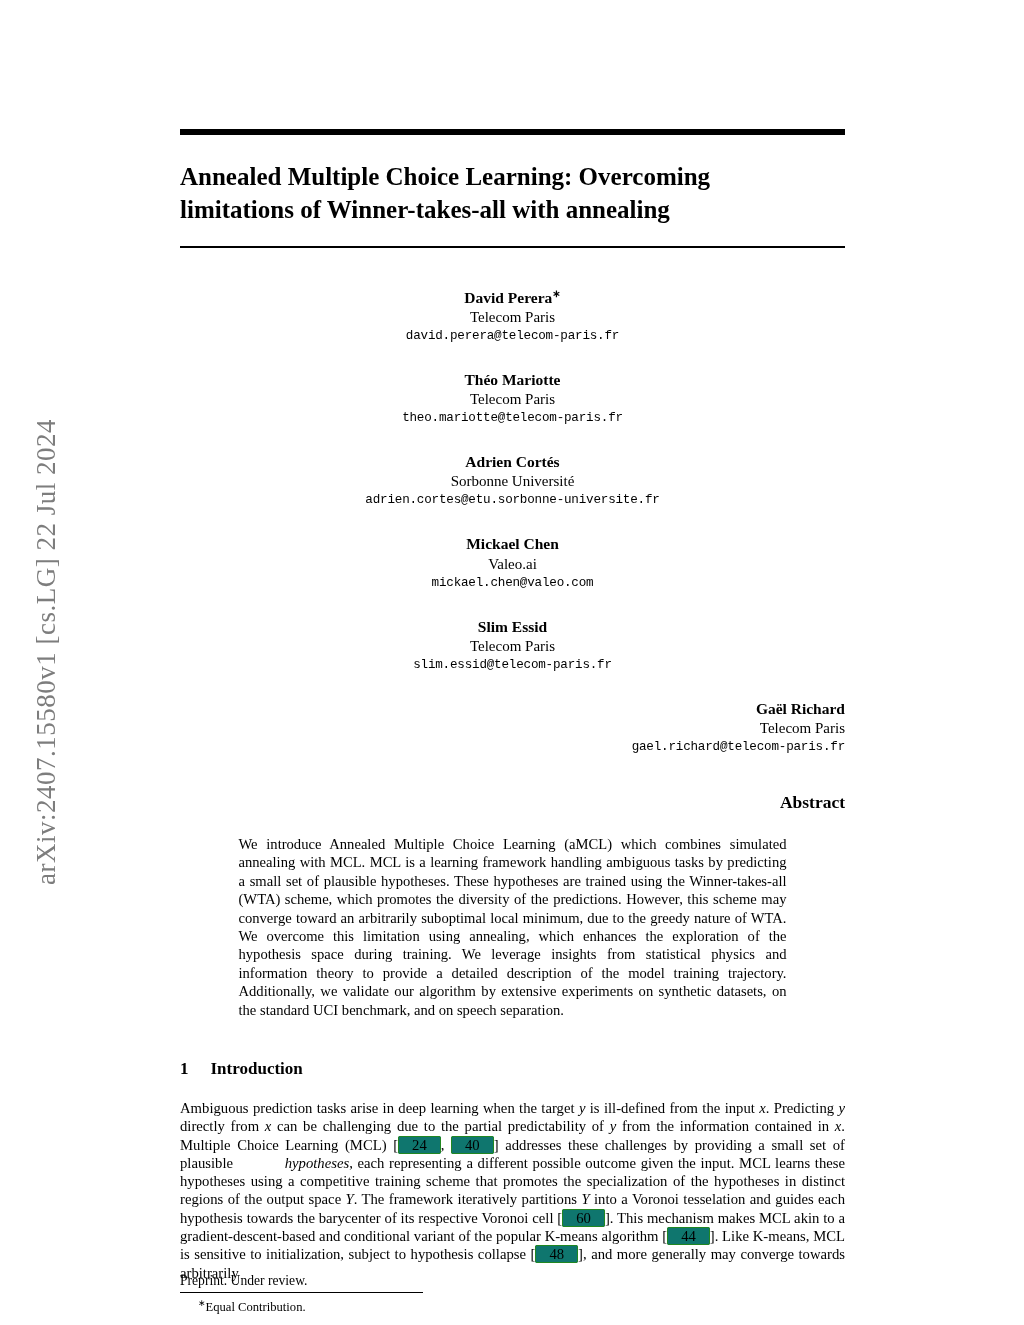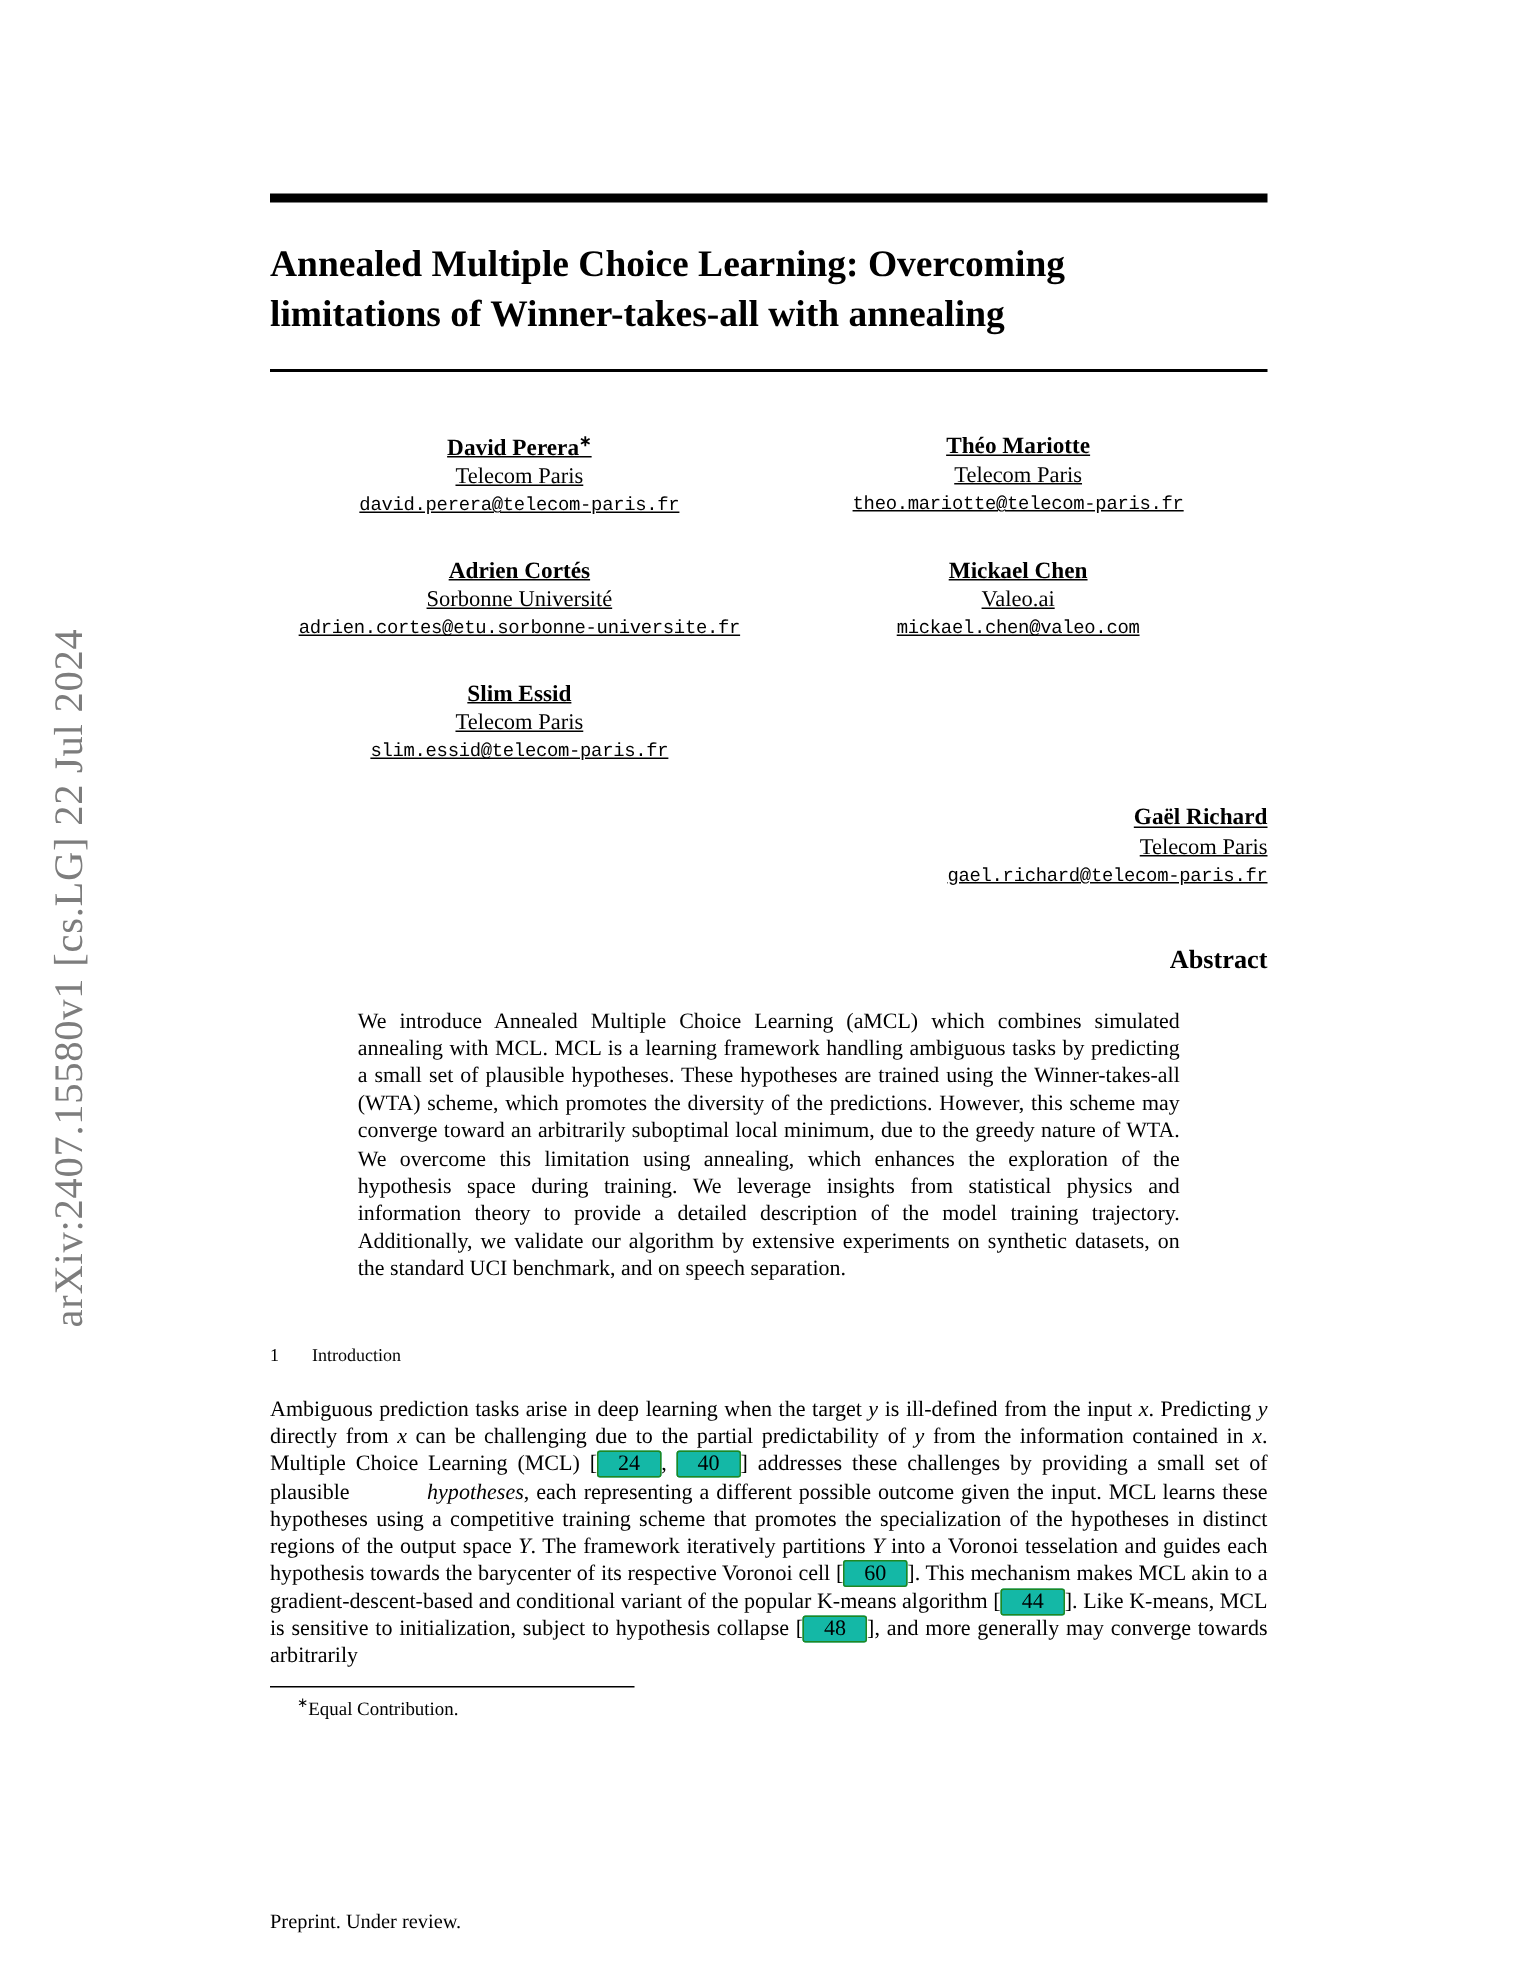--- a/index.html
+++ b/index.html
@@ -15,47 +15,47 @@
     letter-spacing:0.5px;
   }
   .content { position:absolute; left:180px; top:129px; width:665px; }
   .rule-top { height:6px; background:#000; }
   .paper-title {
     margin-top:26px; text-align:left; font-size:25px; font-weight:bold;
     line-height:1.3;
   }
   .rule-thin { margin-top:20px; height:2px; background:#000; }
   .authors {
-    margin-top:40px; display:grid; grid-template-columns:1fr 1fr; row-gap:27px;text-decoration:underline;
+    margin-top:40px; display:grid; grid-template-columns:1fr; row-gap:27px;
   }
   .author { text-align:center; }
   .author .name { font-weight:bold; font-size:15.5px; }
   .author .name sup { font-size:10px; }
   .author .affil { font-size:15px; margin-top:2px; }
   .author .email {
     font-family:"Liberation Mono", monospace; font-size:12.6px; margin-top:3px;
     letter-spacing:-0.2px;
   }
   .span2 { grid-column:1 / -1;text-align:right; }
   .abstract-heading {
     margin-top:38px; text-align:right; font-size:17.5px; font-weight:bold;
   }
   .abstract-text {
     margin:22px auto 0 auto; width:548px; font-size:14.6px; line-height:18.4px;
     text-align:justify;
   }
-  .section-heading { margin-top:40px; font-size:12px; font-weight:normal; }
+  .section-heading { margin-top:40px; font-size:17px; font-weight:bold; }
   .section-heading .num { display:inline-block; margin-right:22px; }
   .intro-paragraph {
     margin-top:20px; font-size:14.7px; line-height:18.3px; text-align:justify;
   }
   .math { font-style:italic; }
   .em { font-style:italic;margin-left:47px; }
   .cite {
-    background:#14b8a6; border:1px solid #218721; border-radius:2px;
+    background:#0f766e; border:1px solid #218721; border-radius:2px;
     padding:0 13px; line-height:1; cursor:pointer;
   }
   .footnote-block { margin-top:10px; }
   .footnote-rule { width:243px; height:1px; background:#000; }
   .footnote-text { margin-top:5px; font-size:12.6px; padding-left:18px; }
   .footnote-text sup { font-size:9px; }
   .preprint-note {
     position:absolute; left:180px; top:1225px; font-size:13.6px;margin-top:48px;
   }
 </style>

